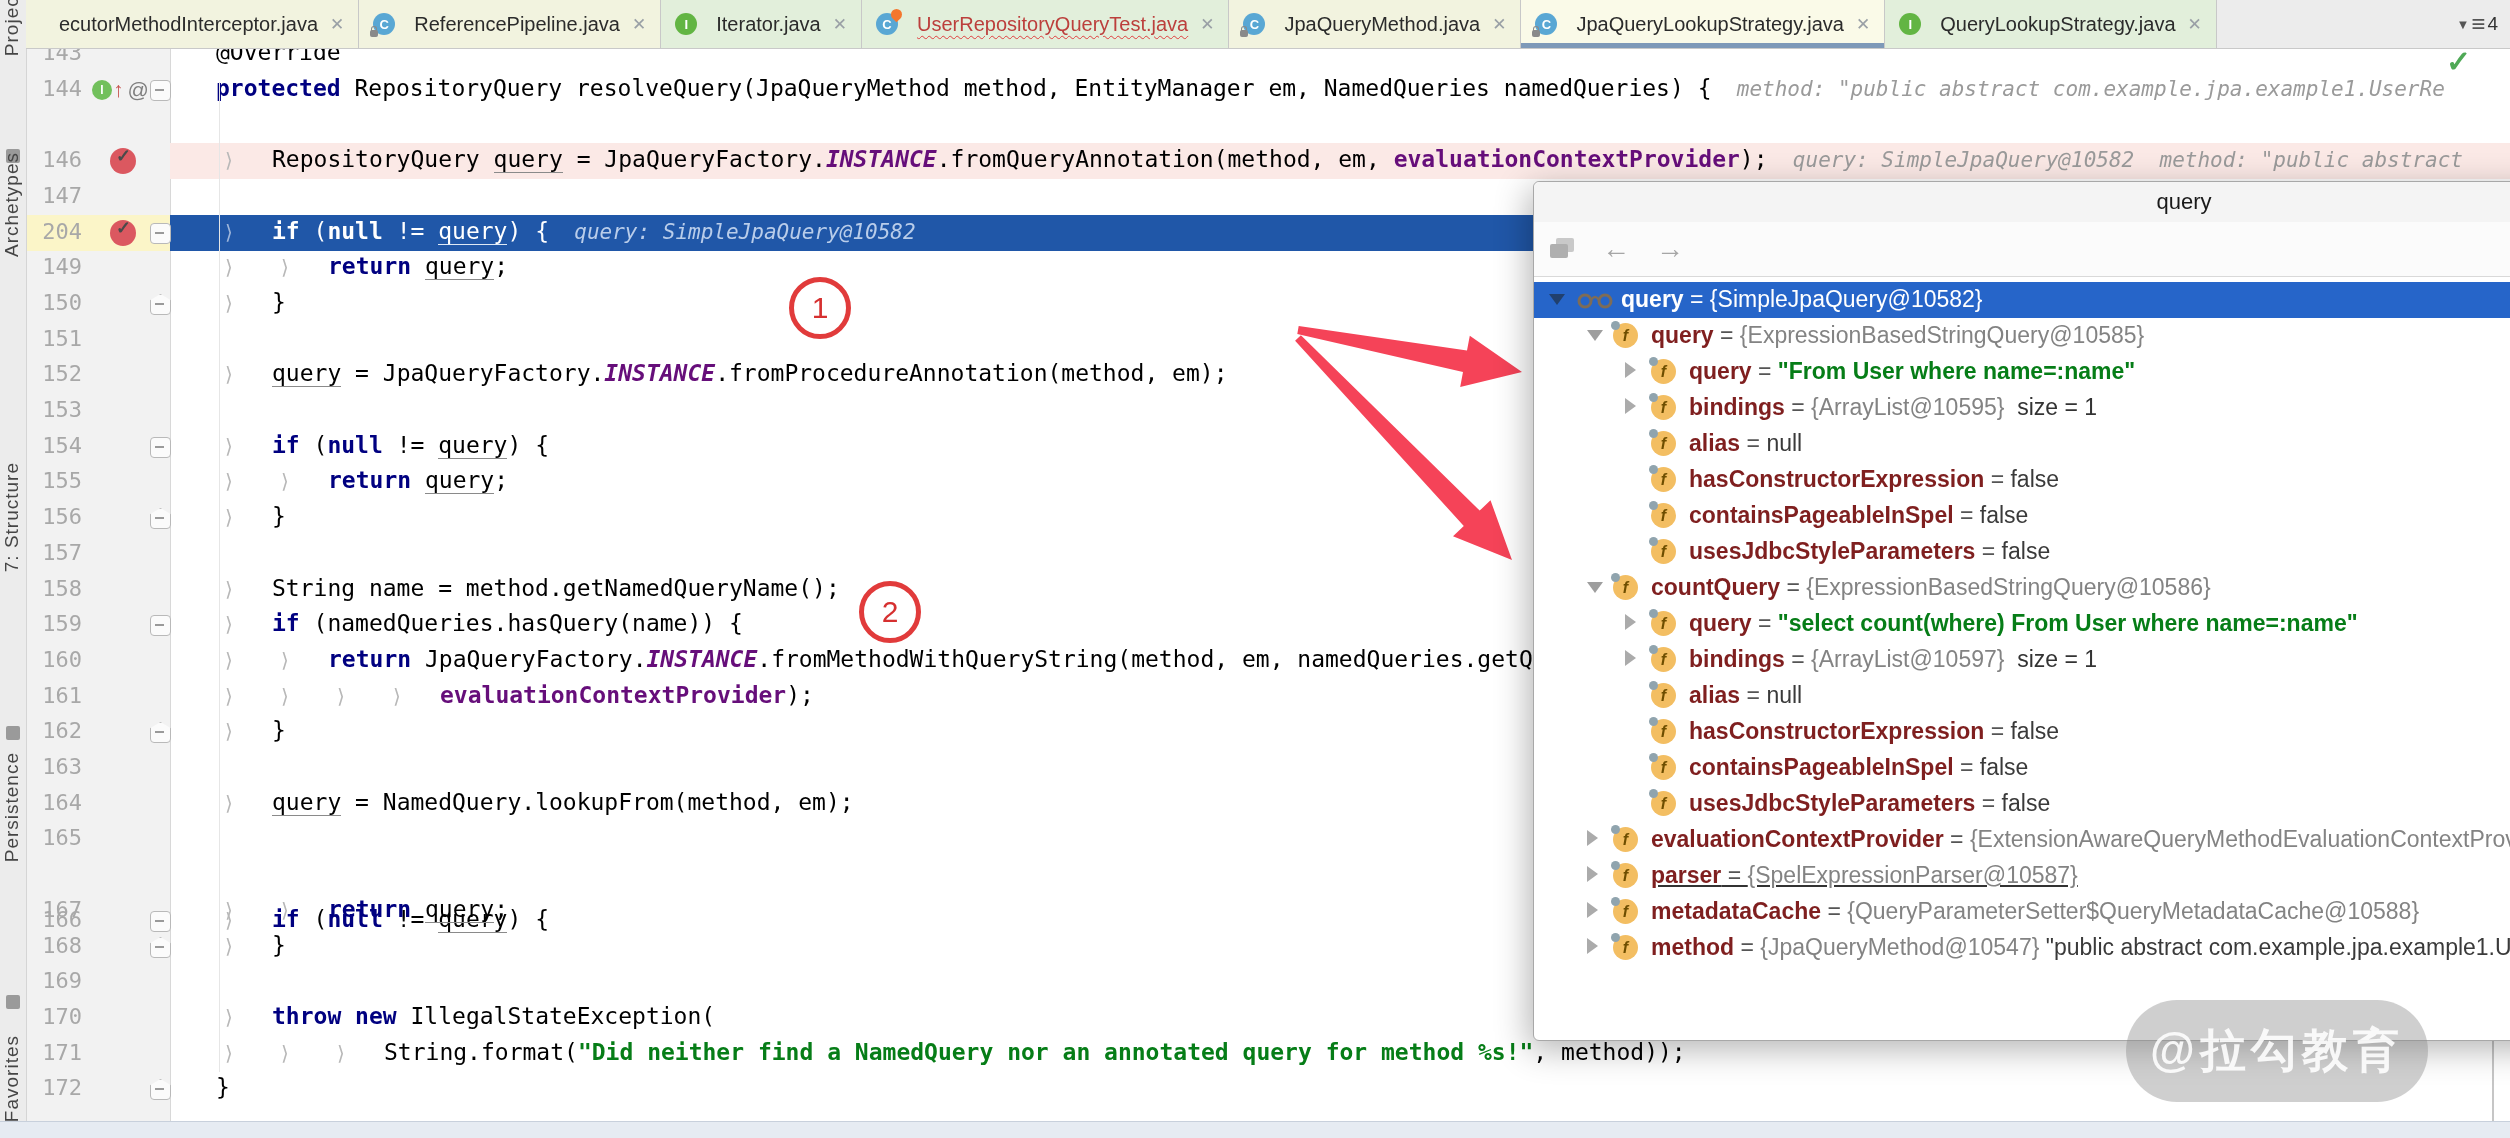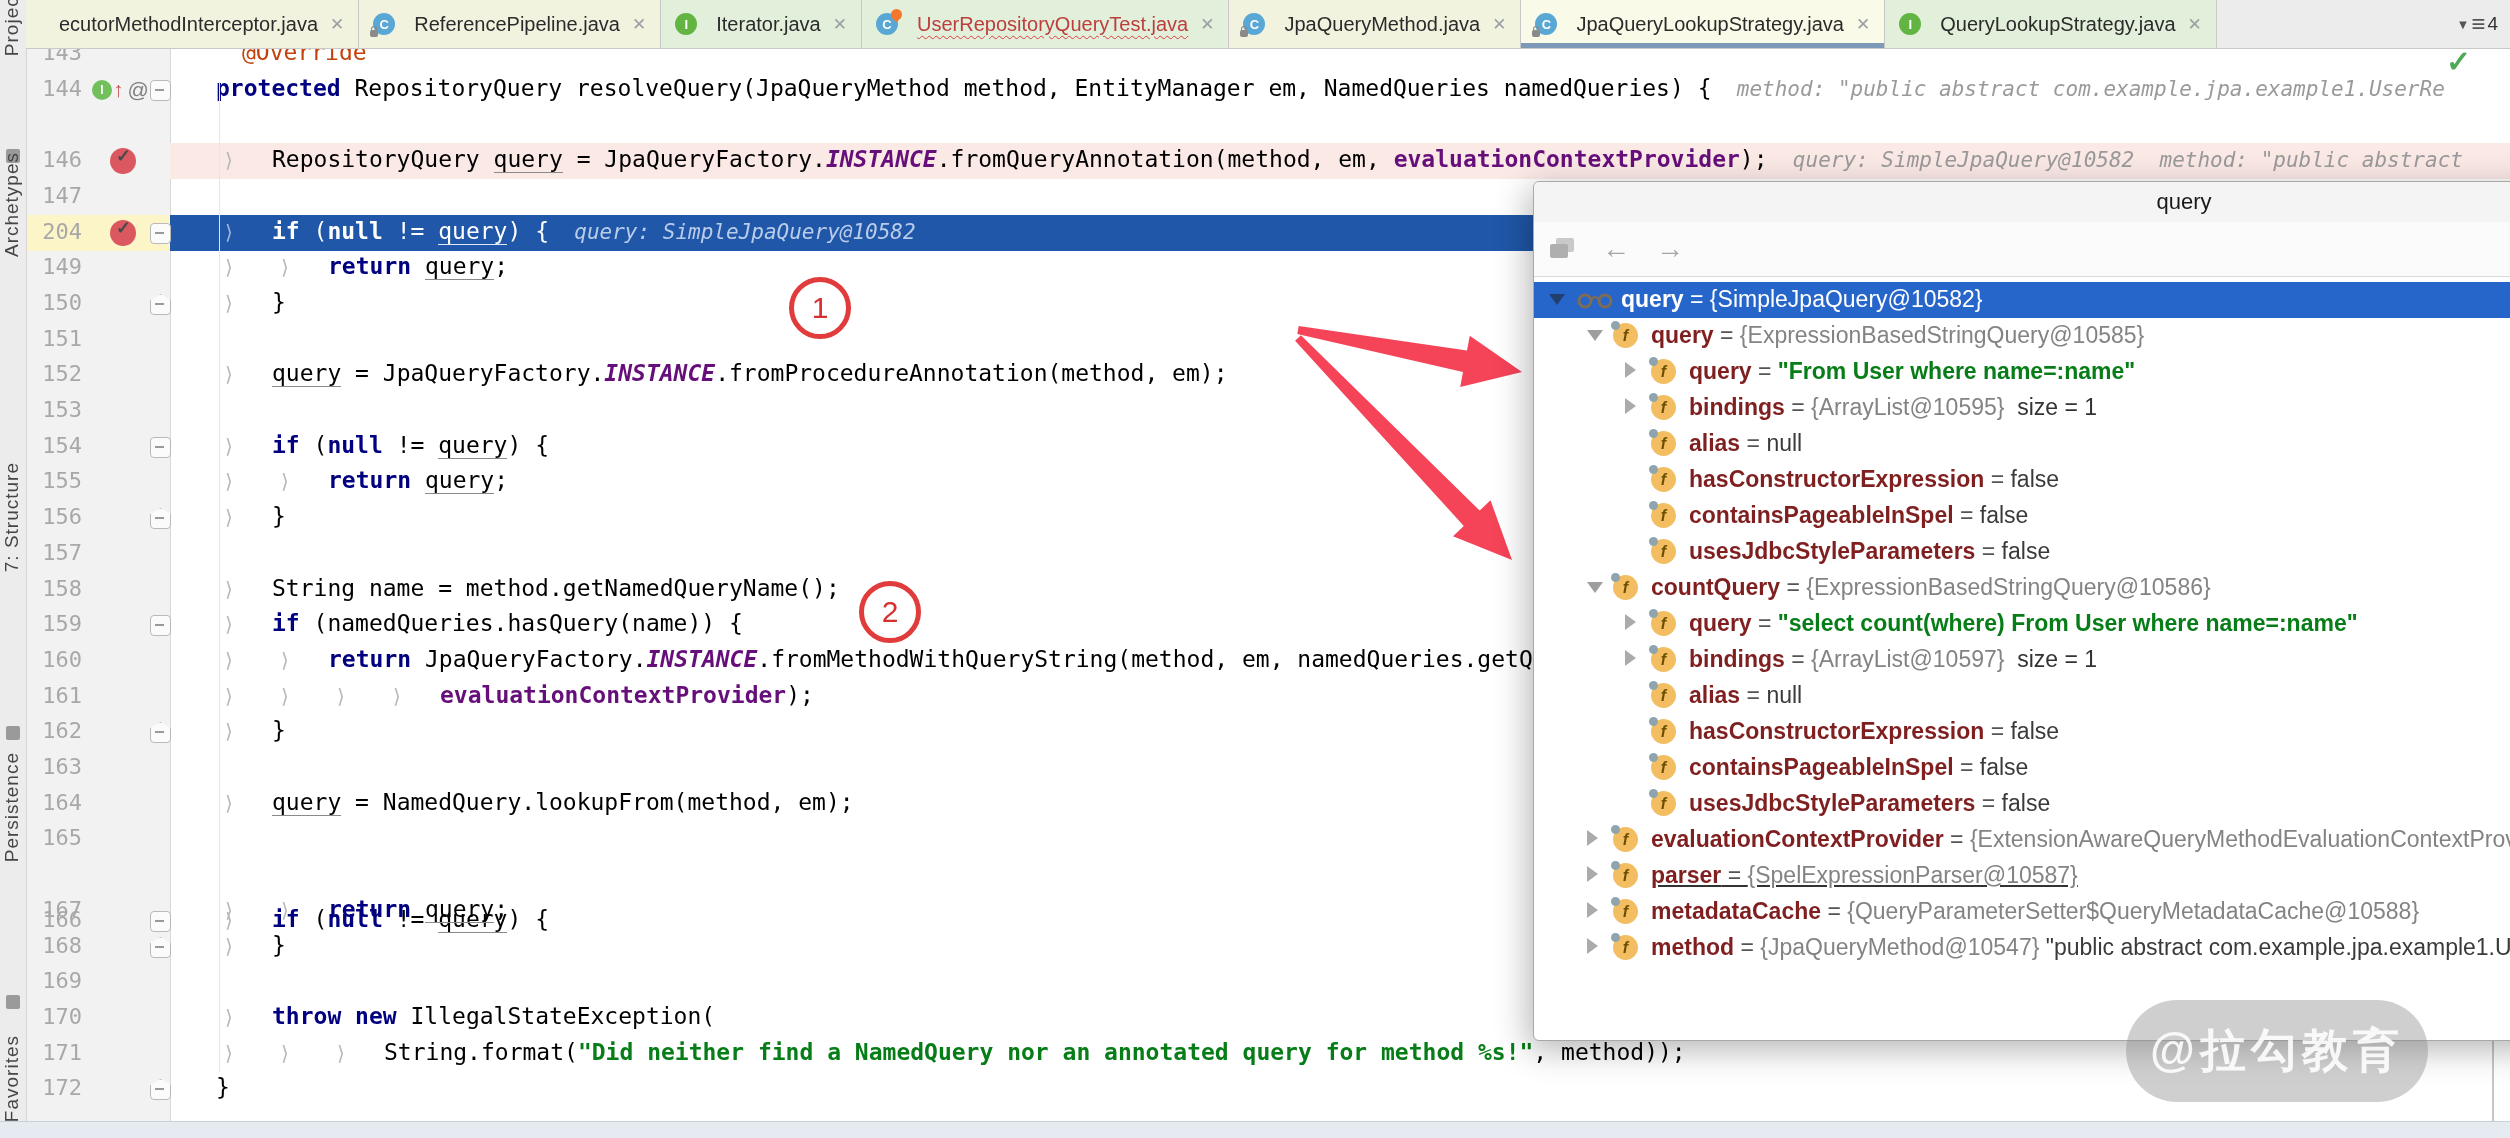--- a/index.html
+++ b/index.html
@@ -45,21 +45,21 @@
   .rowbg.exec{background:#2057A8;}
   .gutbg{position:absolute;left:26px;width:144px;top:0;bottom:0;background:#FBF5C8;}
   .lnum{position:absolute;left:26px;width:56px;top:4px;text-align:right;color:#A8A8A8;
         font-family:"DejaVu Sans Mono",monospace;font-size:22px;}
   .code{position:absolute;top:3px;white-space:pre;font-family:"DejaVu Sans Mono",monospace;font-size:23px;color:#000;}
   .indent-arrow{position:absolute;top:5px;font-size:20px;color:#B8B8B8;font-family:"DejaVu Sans",sans-serif;}
   .row.exec .indent-arrow{color:#9FB6DA;}
   .row.exec .code, .row.exec .code span{color:#fff;}
   .row.exec .t-h{color:#B9CDEA !important;}
   .t-k{color:#000080;font-weight:bold;}
-  .t-a{color:#c2410c;margin-left:26px;}
+  .t-a{color:#000000;}
   .t-s{color:#660E7A;font-weight:bold;font-style:italic;}
   .t-f{color:#660E7A;font-weight:bold;}
   .t-v{border-bottom:1px solid #8a8a8a;}
   .row.exec .t-v{border-bottom-color:#dfe9f5;}
   .t-i{}
   .t-g{color:#067d17;font-weight:bold;}
   .t-h{color:#9a9a9a;font-style:italic;font-size:21px;}
   
   .bp{position:absolute;left:110px;top:5px;width:26px;height:26px;border-radius:50%;background:#DB5860;z-index:3;}
   .bp::after{content:"✓";position:absolute;left:6px;top:-3px;font-size:18px;font-weight:bold;color:#4a4a4a;}

